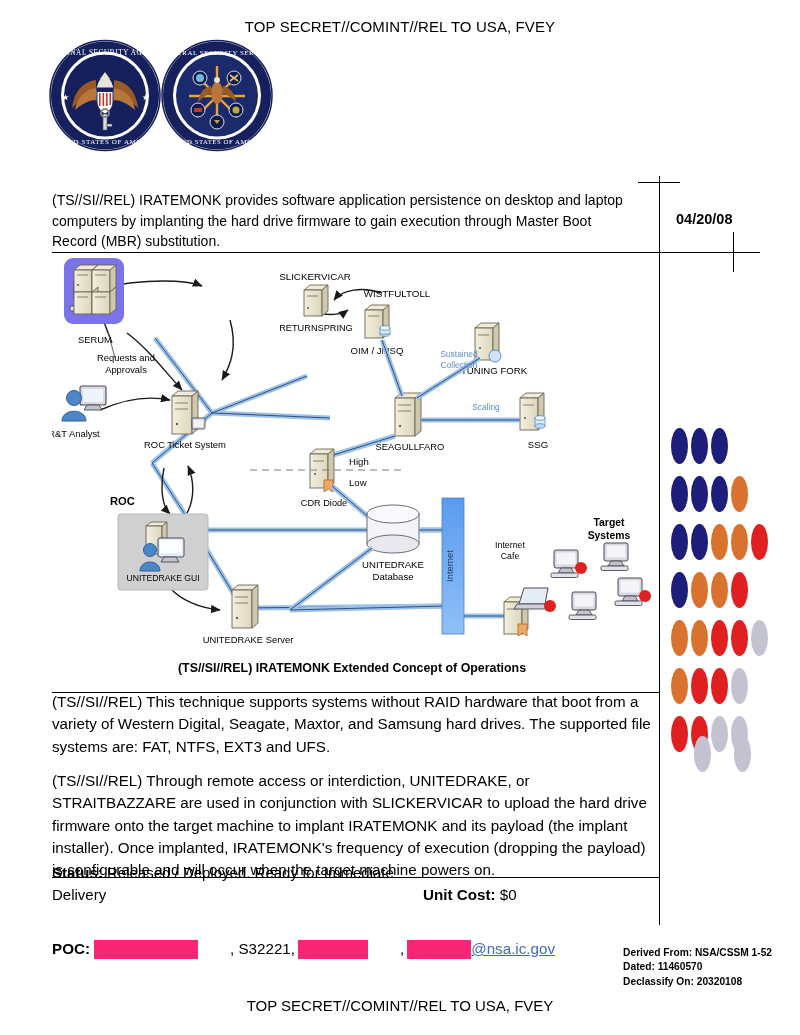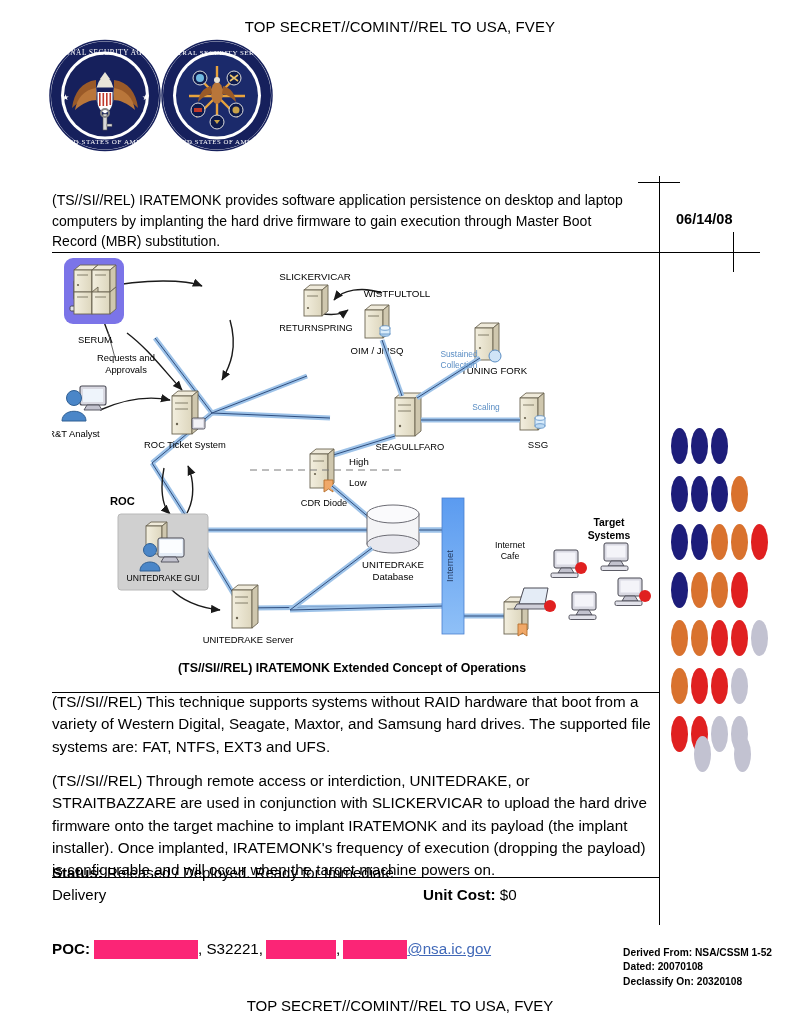--- a/index.html
+++ b/index.html
@@ -157,21 +157,21 @@
   .poc-label { font-weight: bold; margin-right: 4px; }
   .redaction {
     display: inline-block;
     height: 19px;
     background: #FB2576;
     vertical-align: middle;
   }
   .r1 { width: 104px; }
   .r2 { width: 70px; }
   .r3 { width: 64px; }
-  .poc-sep { margin: 0 3px 16px 0; }
+  .poc-sep { margin: 0 3px 16px 0; padding-left: 32px; }
   .poc-domain {
     color: #4169b8;
     text-decoration: underline;
   }
 
   
   .derived {
     position: absolute;
     top: 946px; right: 28px;
     font-size: 10.2px;
@@ -257,21 +257,21 @@
 </div>
 
 <div class="vline" style="left:659px; top:176px; width:1.4px; height:749px;"></div>
 <div class="hline" style="left:638px; top:182px; width:42px; height:1.4px;"></div>
 <div class="hline" style="left:52px; top:252px; width:708px; height:1.2px;"></div>
 <div class="vline" style="left:733px; top:232px; width:1.4px; height:40px;"></div>
 <div class="hline" style="left:52px; top:692px; width:608px; height:1.2px;"></div>
 <div class="hline" style="left:52px; top:877px; width:608px; height:1.2px;"></div>
 
 <div class="intro">(TS//SI//REL) IRATEMONK provides software application persistence on desktop and laptop computers by implanting the hard drive firmware to gain execution through Master Boot Record (MBR) substitution.</div>
-<div class="date-stamp">06/14/08</div>
+<div class="date-stamp">04/20/08</div>
 
 <div class="diagram">
 <svg width="600" height="400" viewBox="0 0 600 400" xmlns="http://www.w3.org/2000/svg">
   <defs>
     <linearGradient id="srvG" x1="0" y1="0" x2="1" y2="0">
       <stop offset="0%" stop-color="#f3efdf"></stop>
       <stop offset="100%" stop-color="#ddd6bd"></stop>
     </linearGradient>
     <linearGradient id="netG" x1="0" y1="0" x2="0" y2="1">
       <stop offset="0%" stop-color="#5b9bf0"></stop>
@@ -644,17 +644,17 @@
   <span class="redaction r1"></span>
   <span class="poc-sep">, S32221,</span>
   <span class="redaction r2"></span>
   <span class="poc-sep">,</span>
   <span class="redaction r3"></span>
   <span class="poc-domain">@nsa.ic.gov</span>
 </div>
 
 <div class="derived">
   <div>Derived From: NSA/CSSM 1-52</div>
-  <div>Dated: 20070108</div>
+  <div>Dated: 11460570</div>
   <div>Declassify On: 20320108</div>
 </div>
 
 <div class="classif-bottom">TOP SECRET//COMINT//REL TO USA, FVEY</div>
 
 </body></html>

